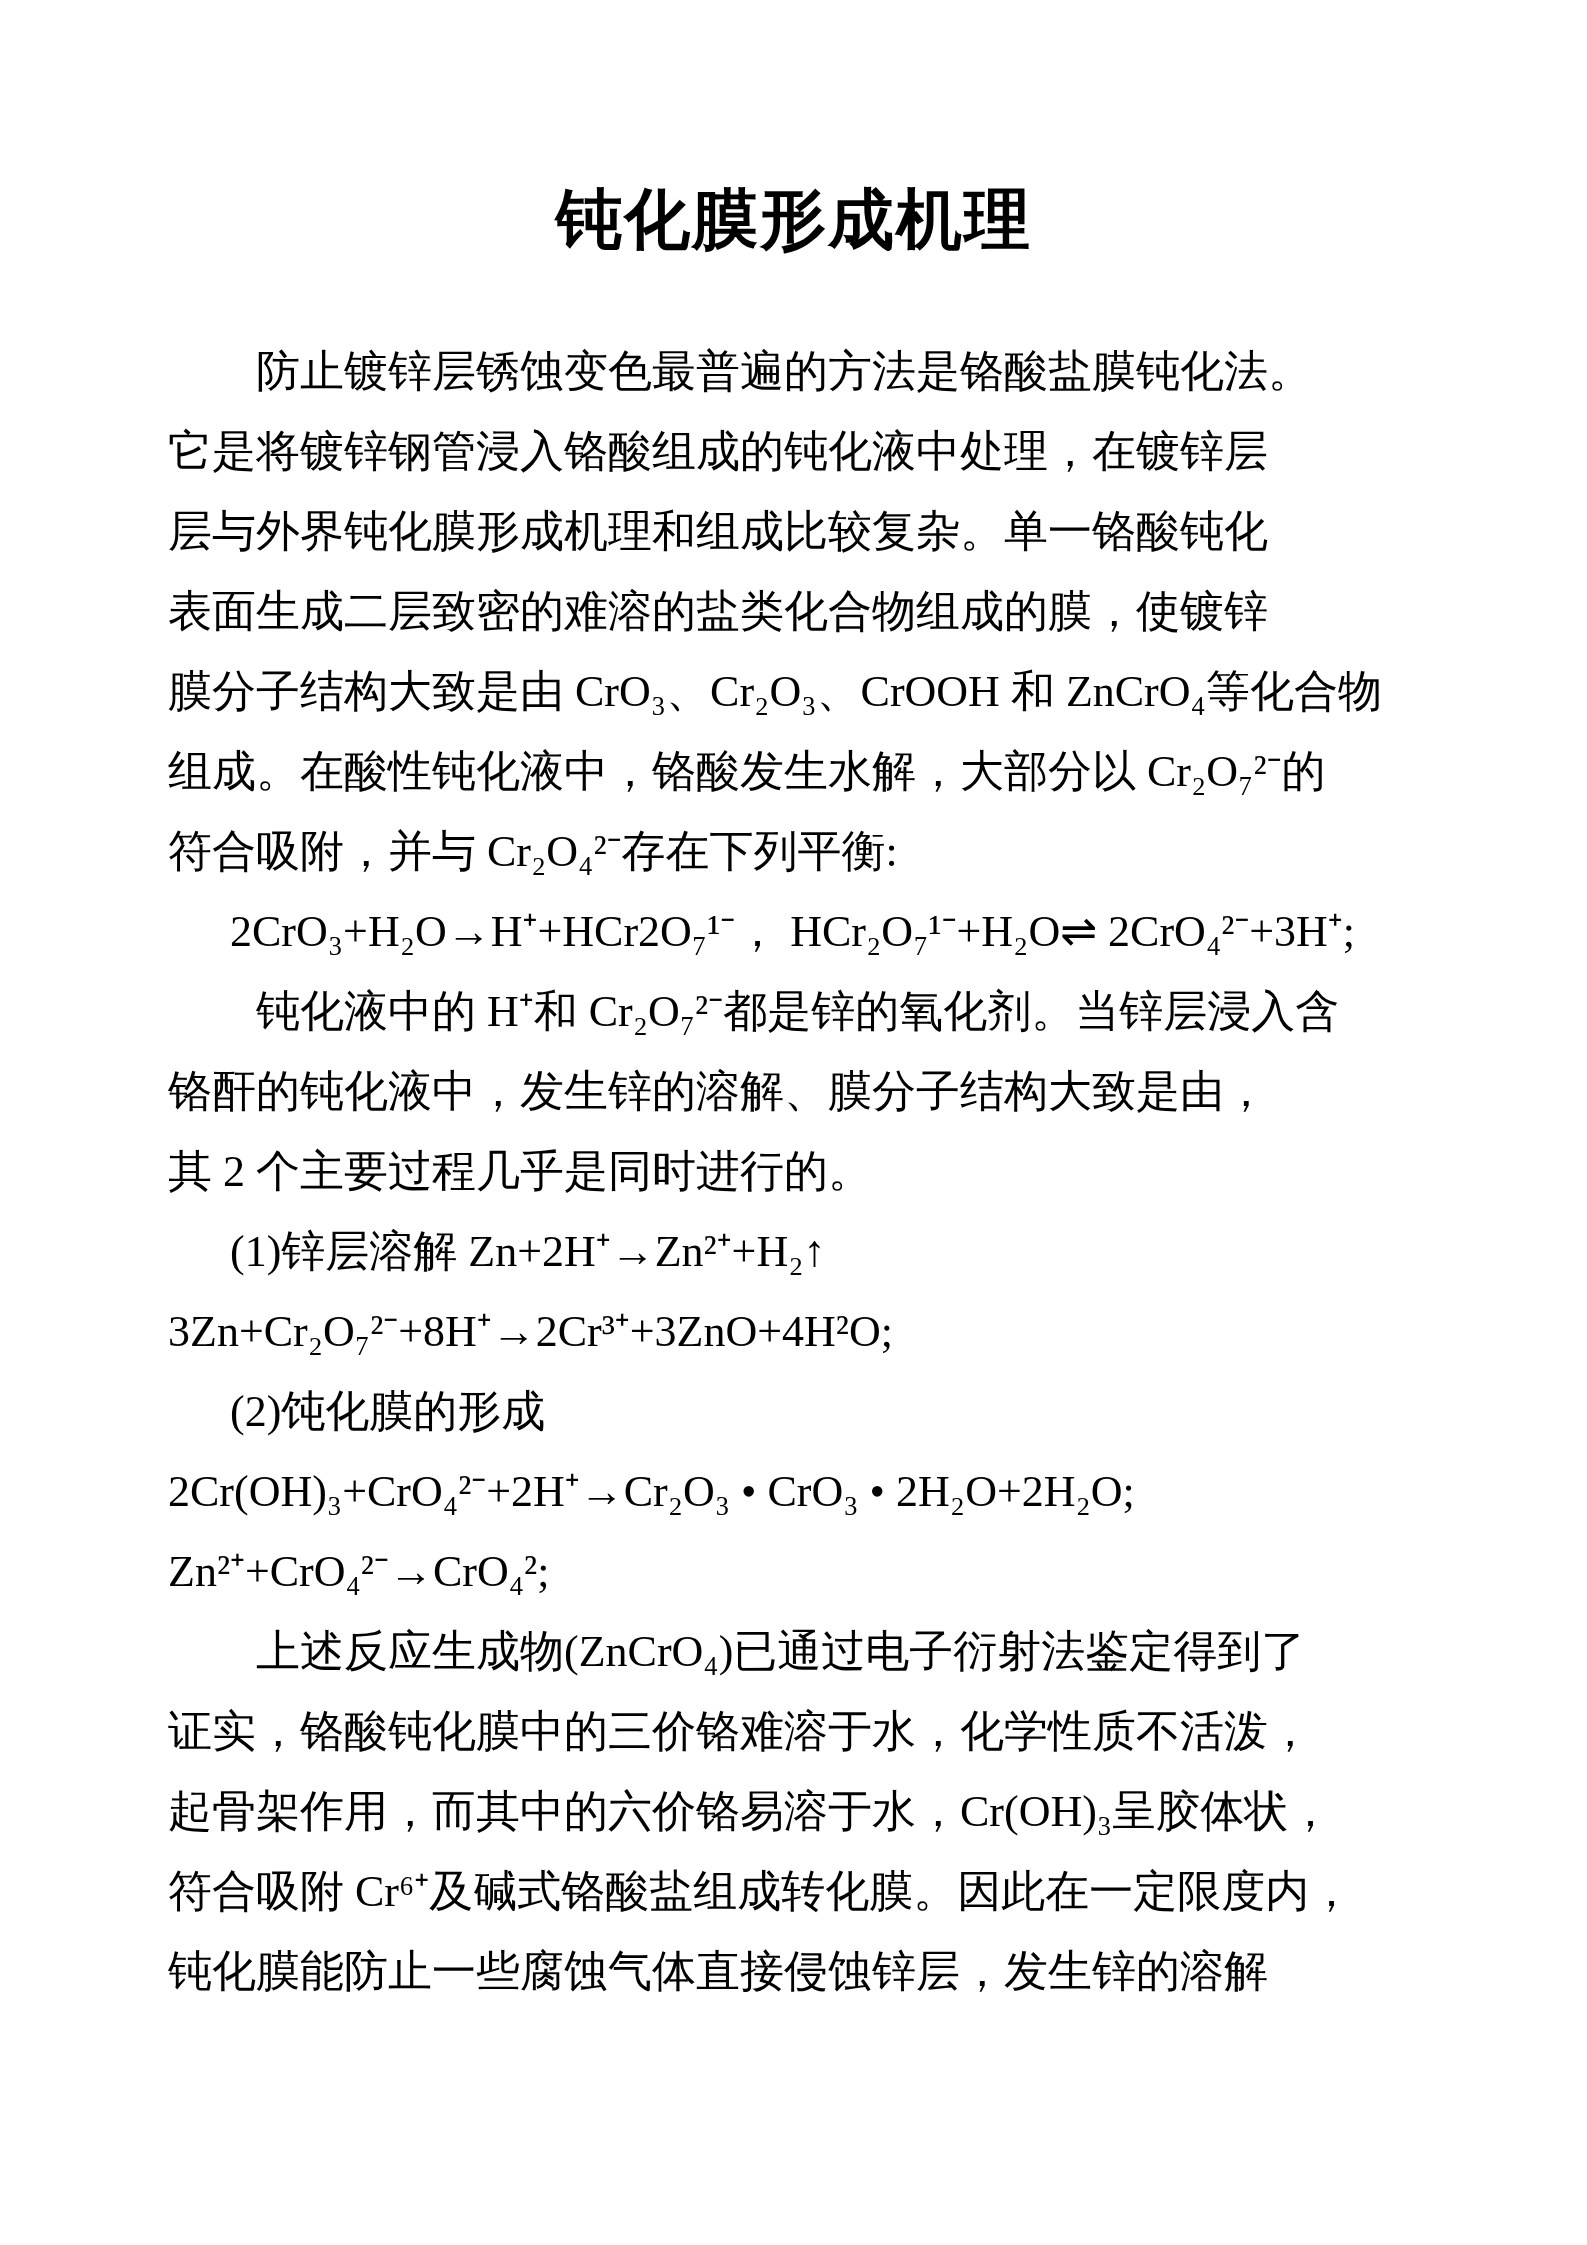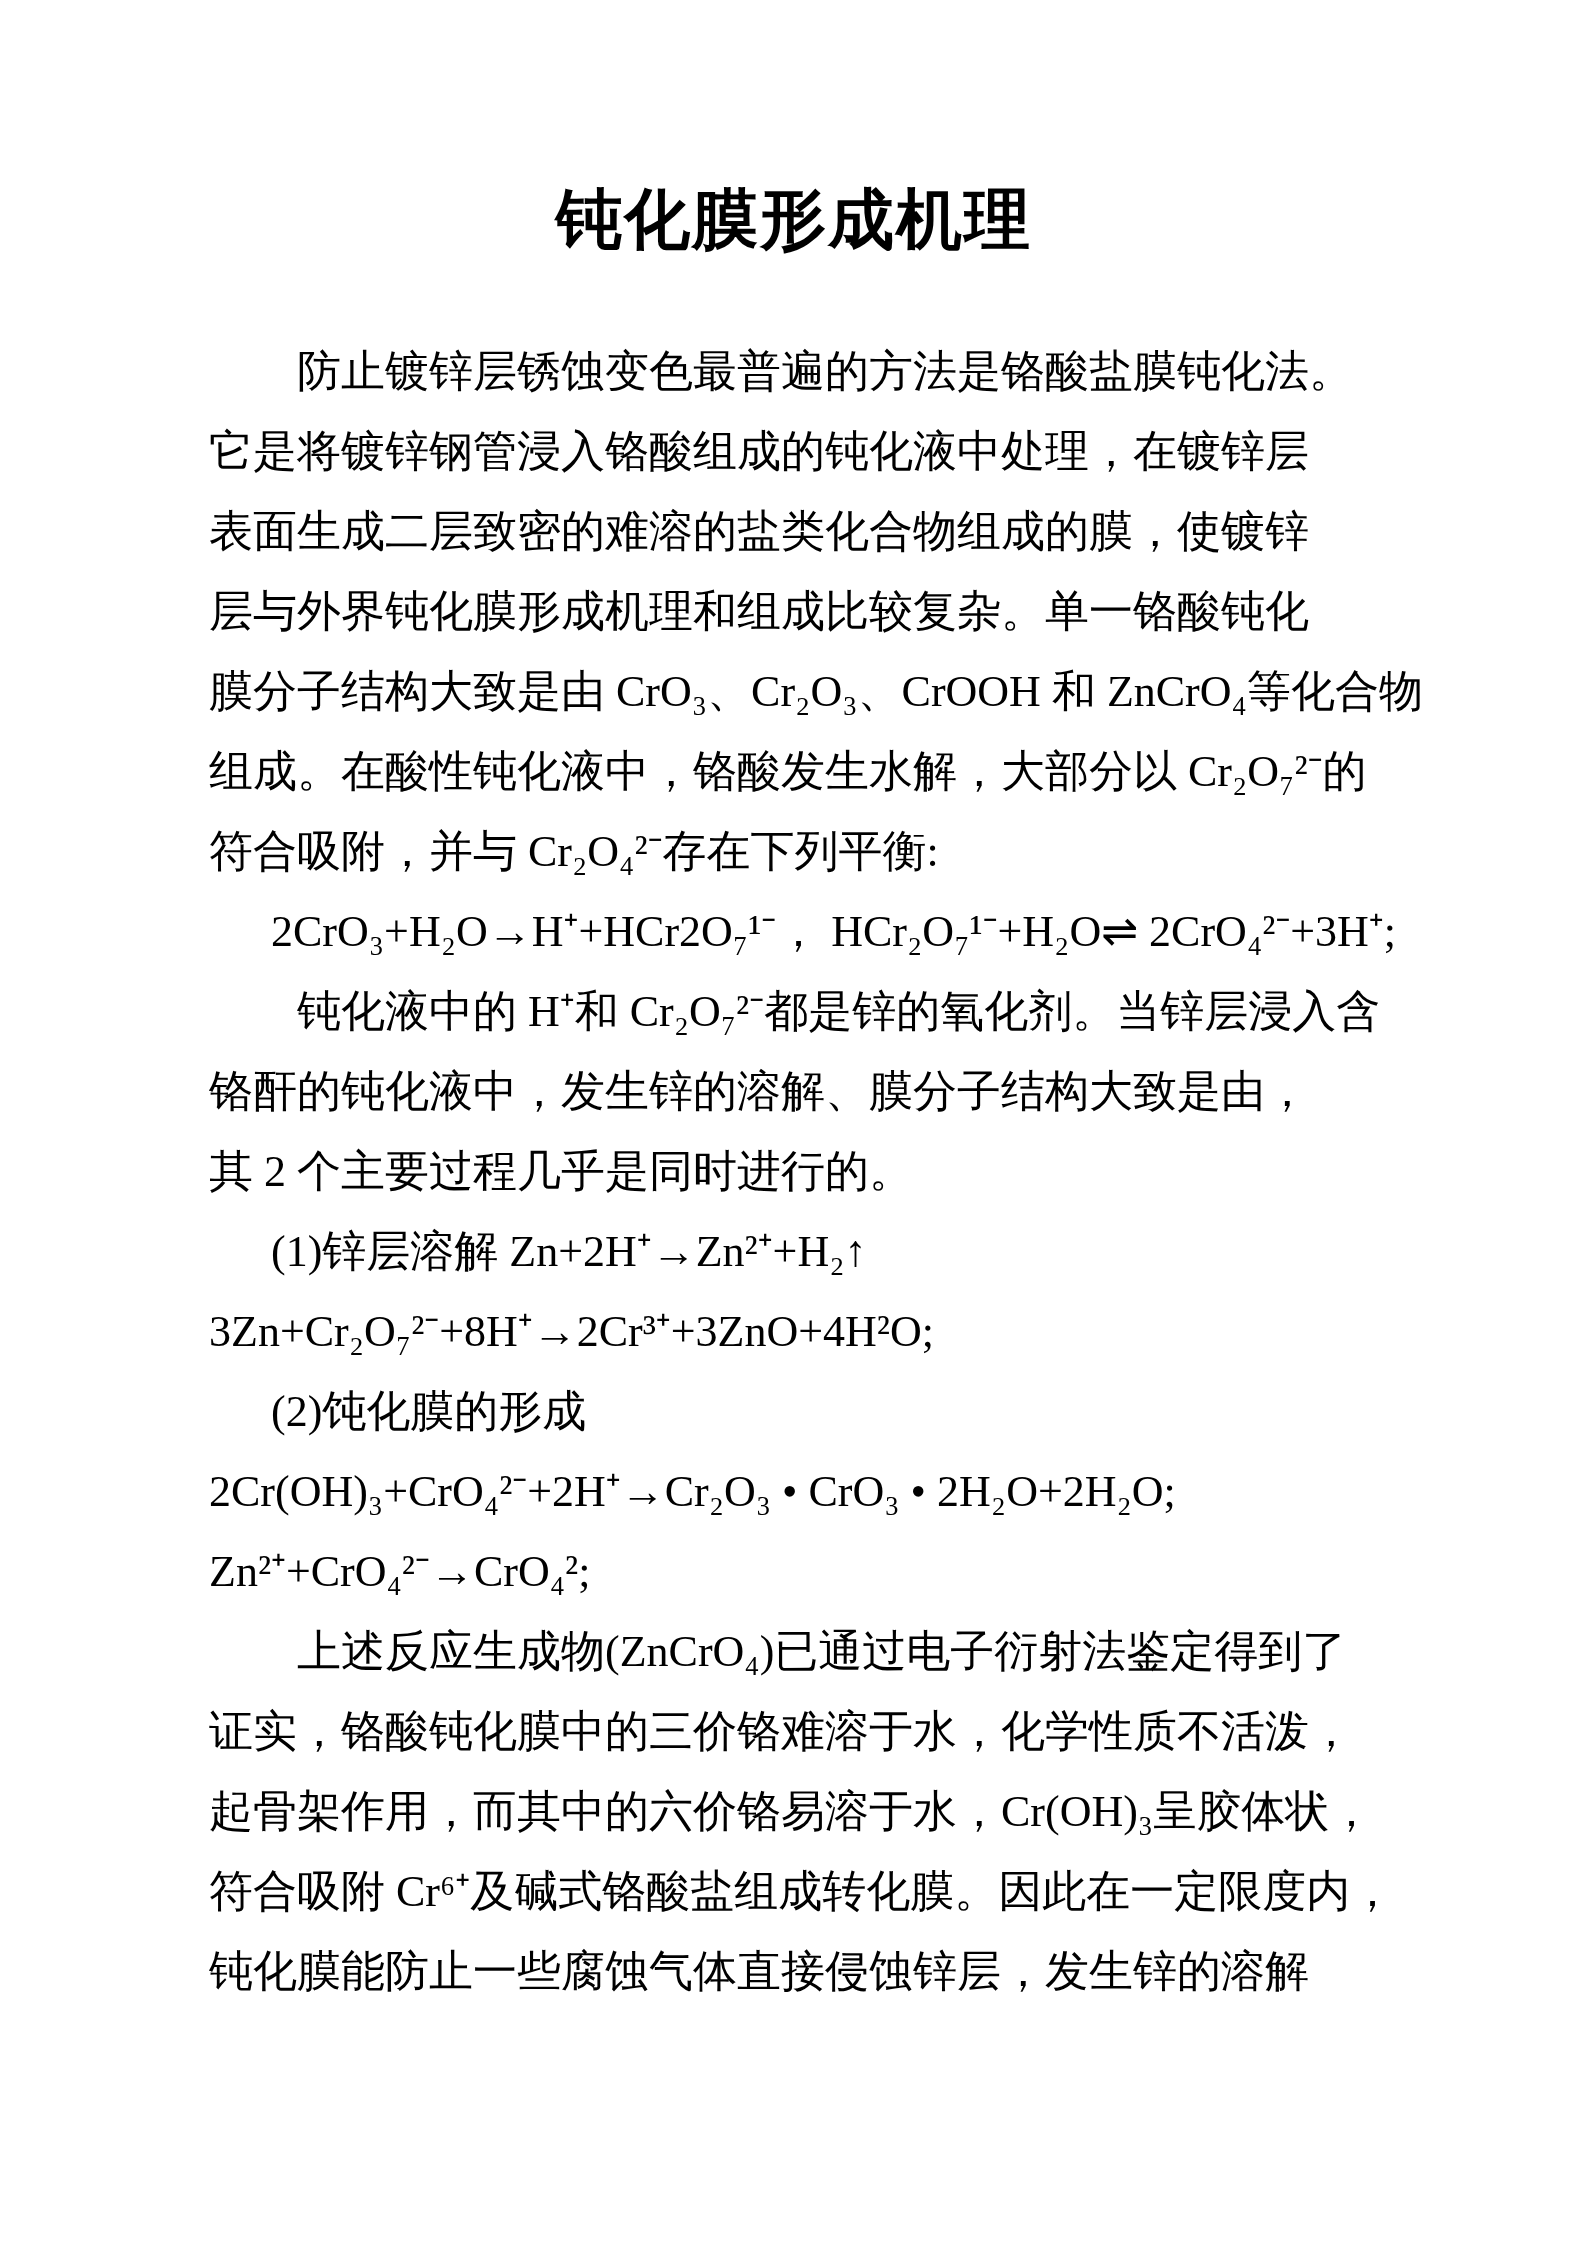--- a/index.html
+++ b/index.html
@@ -24,21 +24,20 @@
     line-height: 84px;
     letter-spacing: 2px;
     color: #000000;
     font-family: "Liberation Serif", serif;
   }
   .doc-body {
     margin-top: 70px;
     font-size: 44px;
     line-height: 80px;
     color: #000000;
-    margin-left: 41px;
   }
   .line {
     height: 80px;
     white-space: pre;
     overflow: visible;
   }
   .indent { text-indent: 88px; }
   .eq-indent { padding-left: 62px; }
   .eq-center { text-align: left; white-space: pre; }
   .list-line { padding-left: 62px; }
@@ -48,22 +47,22 @@
 
 <div class="page">
 
   <h1 class="doc-title">钝化膜形成机理</h1>
 
   <div class="doc-body">
 
     <div>
       <div class="line indent">防止镀锌层锈蚀变色最普遍的方法是铬酸盐膜钝化法。</div>
       <div class="line">它是将镀锌钢管浸入铬酸组成的钝化液中处理，在镀锌层</div>
+      <div class="line">层与外界钝化膜形成机理和组成比较复杂。单一铬酸钝化</div>
       <div class="line">表面生成二层致密的难溶的盐类化合物组成的膜，使镀锌</div>
-      <div class="line">层与外界钝化膜形成机理和组成比较复杂。单一铬酸钝化</div>
       <div class="line">膜分子结构大致是由 CrO₃、Cr₂O₃、CrOOH 和 ZnCrO₄等化合物</div>
       <div class="line">组成。在酸性钝化液中，铬酸发生水解，大部分以 Cr₂O₇²⁻的</div>
       <div class="line">符合吸附，并与 Cr₂O₄²⁻存在下列平衡:</div>
     </div>
 
     <div class="line eq-indent">2CrO₃+H₂O→H⁺+HCr2O₇¹⁻， HCr₂O₇¹⁻+H₂O⇌ 2CrO₄²⁻+3H⁺;</div>
 
     <div>
       <div class="line indent">钝化液中的 H⁺和 Cr₂O₇²⁻都是锌的氧化剂。当锌层浸入含</div>
       <div class="line">铬酐的钝化液中，发生锌的溶解、膜分子结构大致是由，</div>

